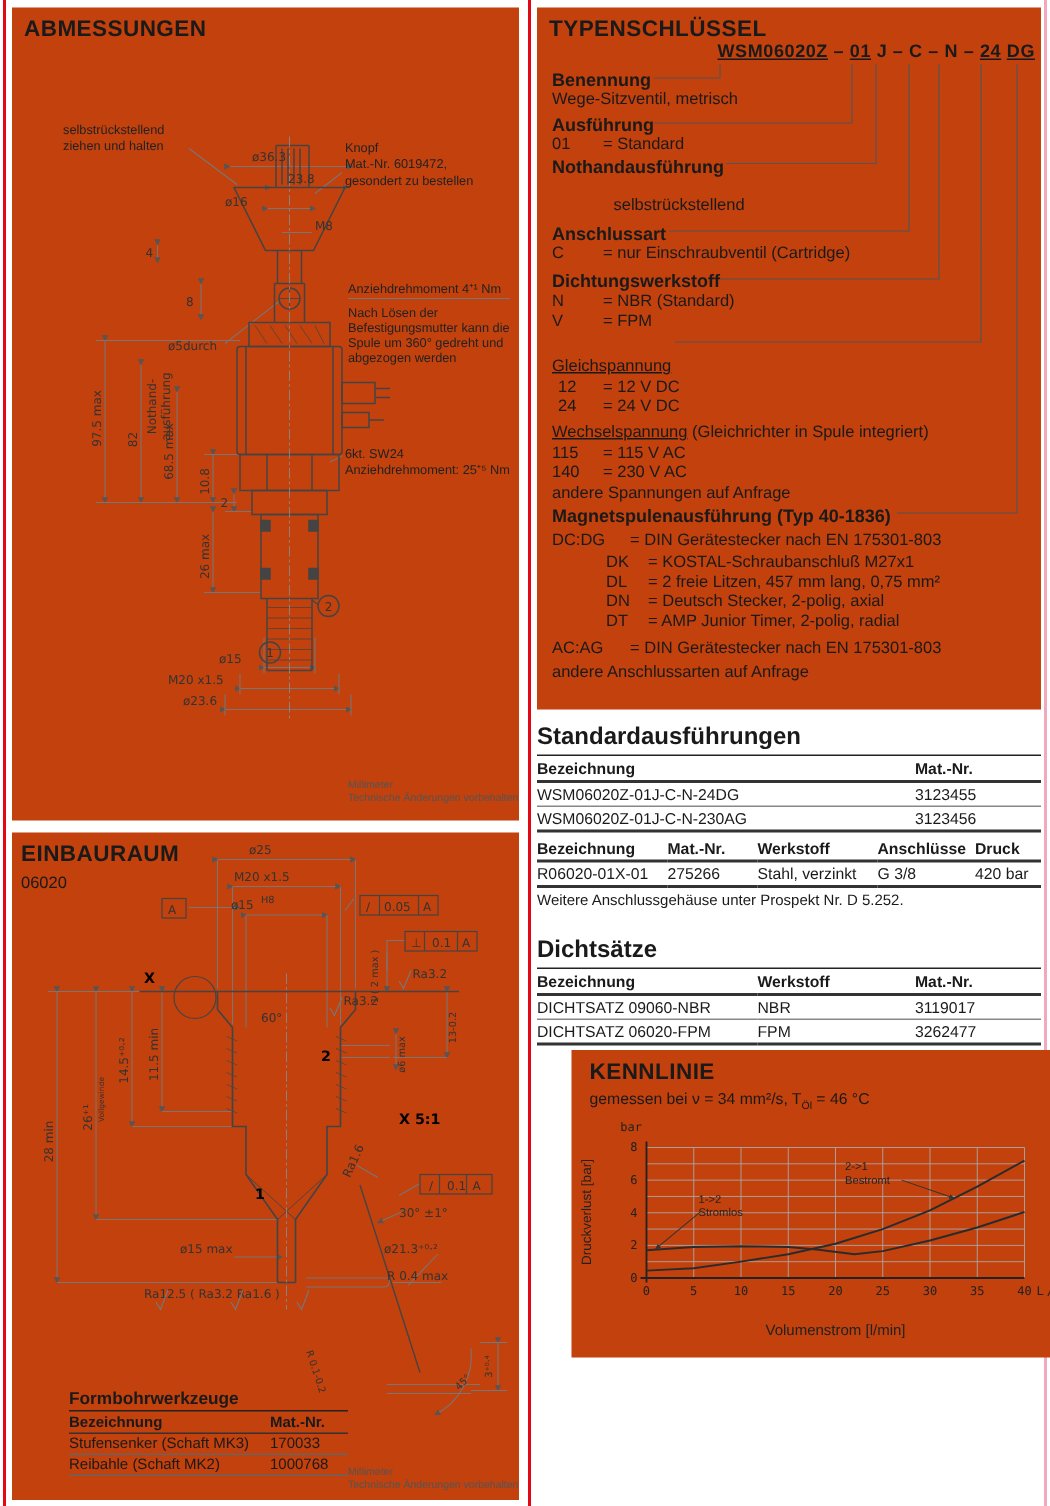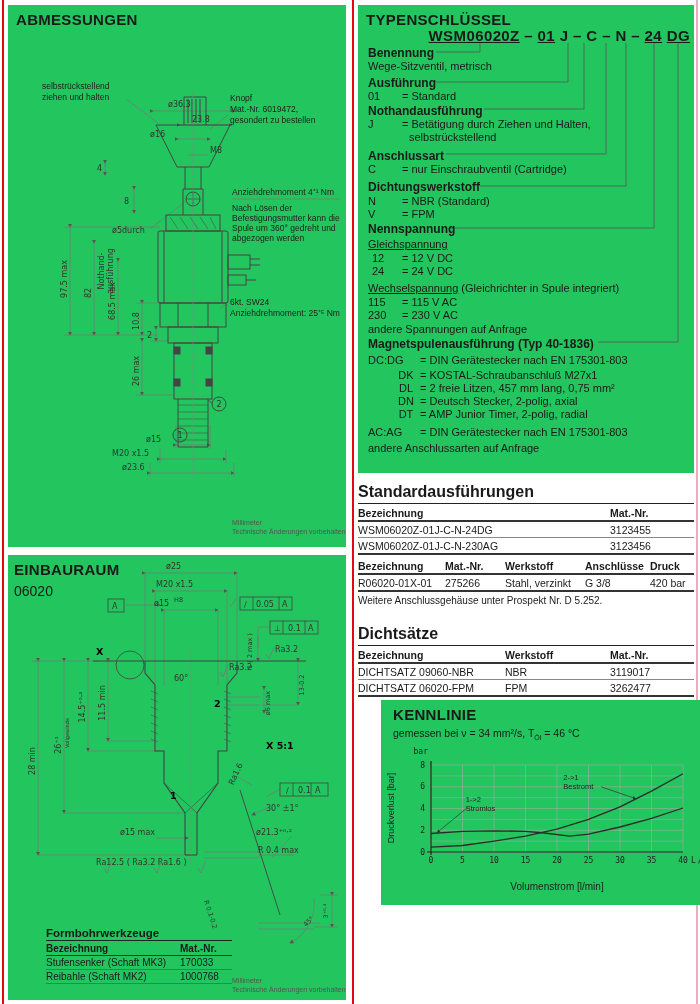--- a/index.html
+++ b/index.html
@@ -1,42 +1,42 @@
 <!DOCTYPE html>
 <html><head>
 <meta charset="utf-8">
 <style>
   html,body{margin:0;padding:0;background:#fff;font-family:"Liberation Sans",sans-serif;color:#1a1a1a;}
   .page{position:relative;width:700px;height:1004px;background:#fff;overflow:hidden;}
   .vline{position:absolute;top:0;bottom:0;width:2px;}
   .vline.l{left:2px;background:#e30613;}
   .vline.c{left:352px;background:#e30613;}
   .vline.r{left:696px;background:#f2a9bb;}
-  .panel{position:absolute;background:#22c55e;}
+  .panel{position:absolute;background:#c2410c;}
   #panelA{left:8px;top:5px;width:338px;height:542px;}
   #panelB{left:8px;top:555px;width:338px;height:445px;}
   #panelC{left:358px;top:5px;width:336px;height:468px;}
   #panelD{left:358px;top:700px;width:336px;height:205px;margin-left:23px;}
   h2.sec{position:absolute;margin:0;font-size:15px;font-weight:bold;letter-spacing:.3px;z-index:2;}
-  .subid{position:absolute;font-size:14px;z-index:2;}
+  .subid{position:absolute;font-size:11px;z-index:2;}
   .dsvg{position:absolute;left:0;top:0;}
   .dsvg text{font-family:"DejaVu Sans",sans-serif;font-size:8px;fill:#333;}
   .dsvg text.note{font-family:"Liberation Sans",sans-serif;font-size:8.5px;fill:#222;}
   .dsvg text.tiny{font-size:6.5px;}
   .dsvg text.micro{font-size:5px;}
   .dsvg text.bold{font-weight:bold;font-size:9.5px;fill:#000;}
   .dsvg text.foot{font-family:"Liberation Sans",sans-serif;font-size:7px;fill:#555;}
   
   .tl{position:absolute;left:10px;right:6px;font-size:11px;line-height:12px;white-space:nowrap;z-index:1;}
   .tl b{font-size:12px;}
   .tl .k{display:inline-block;width:34px;}
   .tl .kw{display:inline-block;width:52px;}
-  .tl .ki{display:inline-block;width:28px;margin-left:24px;text-align:center;}
+  .tl .ki{display:inline-block;width:28px;margin-left:36px;}
   .tl .u2{text-decoration:underline;}
-  .code{position:absolute;top:22px;right:4px;font-weight:bold;font-size:15px;letter-spacing:.4px;z-index:1;}
+  .code{position:absolute;top:22px;right:4px;font-weight:bold;font-size:12px;letter-spacing:.4px;z-index:1;}
   .code .u{text-decoration:underline;}
   .ldr{position:absolute;left:0;top:0;z-index:0;}
   
   .rtables{position:absolute;left:358px;top:480px;width:336px;}
   .tblock{position:absolute;left:0;width:336px;}
   .tblock h3{margin:0;font-size:16px;font-weight:bold;border-bottom:1.5px solid #222;padding-bottom:2px;}
   .tblock table{width:100%;border-collapse:collapse;font-size:10.5px;margin-top:1px;}
   .tblock th{text-align:left;font-weight:bold;border-bottom:2px solid #333;padding:2px 0 1px;}
   .tblock td{border-bottom:1px solid #888;padding:2px 0 1px;}
   .tblock tr.last td{border-bottom:2px solid #333;}
@@ -309,34 +309,32 @@
       </g>
     </svg>
     <div class="code">
       <span class="u">WSM06020Z</span>&nbsp;<span>–</span>&nbsp;<span class="u">01</span>&nbsp;<span>J</span>&nbsp;<span>–</span>&nbsp;<span>C</span>&nbsp;<span>–</span>&nbsp;<span>N</span>&nbsp;<span>–</span>&nbsp;<span class="u">24</span>&nbsp;<span class="u">DG</span>
     </div>
     <div class="tl" style="top:42px"><b>Benennung</b></div>
     <div class="tl" style="top:55px"><span>Wege-Sitzventil, metrisch</span></div>
     <div class="tl" style="top:72px"><b>Ausführung</b></div>
     <div class="tl" style="top:85px"><span class="k">01</span><span>= Standard</span></div>
     <div class="tl" style="top:100px"><b>Nothandausführung</b></div>
-    <div class="tl" style="top:113px"><span class="k">J</span><span>= Betätigung durch Ziehen und Halten,</span></div>
     <div class="tl" style="top:126px;padding-left:41px"><span>selbstrückstellend</span></div>
     <div class="tl" style="top:145px"><b>Anschlussart</b></div>
     <div class="tl" style="top:158px"><span class="k">C</span><span>= nur Einschraubventil (Cartridge)</span></div>
     <div class="tl" style="top:176px"><b>Dichtungswerkstoff</b></div>
     <div class="tl" style="top:190px"><span class="k">N</span><span>= NBR (Standard)</span></div>
     <div class="tl" style="top:203px"><span class="k">V</span><span>= FPM</span></div>
-    <div class="tl" style="top:218px"><b>Nennspannung</b></div>
     <div class="tl" style="top:233px"><span class="u2">Gleichspannung</span></div>
     <div class="tl" style="top:247px;padding-left:4px"><span class="k" style="width:30px">12</span><span>=  12 V DC</span></div>
     <div class="tl" style="top:260px;padding-left:4px"><span class="k" style="width:30px">24</span><span>=  24 V DC</span></div>
     <div class="tl" style="top:277px"><span class="u2">Wechselspannung</span><span> (Gleichrichter in Spule integriert)</span></div>
     <div class="tl" style="top:291px"><span class="k">115</span><span>= 115 V AC</span></div>
-    <div class="tl" style="top:304px"><span class="k">230</span><span>= 230 V AC</span></div>
+    <div class="tl" style="top:304px"><span class="k">140</span><span>= 230 V AC</span></div>
     <div class="tl" style="top:318px"><span>andere Spannungen auf Anfrage</span></div>
     <div class="tl" style="top:333px"><b>Magnetspulenausführung (Typ 40-1836)</b></div>
     <div class="tl" style="top:349px"><span class="kw">DC:DG</span><span>= DIN Gerätestecker nach EN 175301-803</span></div>
     <div class="tl" style="top:364px"><span class="ki">DK</span><span>= KOSTAL-Schraubanschluß M27x1</span></div>
     <div class="tl" style="top:377px"><span class="ki">DL</span><span>= 2 freie Litzen, 457 mm lang, 0,75 mm²</span></div>
     <div class="tl" style="top:390px"><span class="ki">DN</span><span>= Deutsch Stecker, 2-polig, axial</span></div>
     <div class="tl" style="top:403px"><span class="ki">DT</span><span>= AMP Junior Timer, 2-polig, radial</span></div>
     <div class="tl" style="top:421px"><span class="kw">AC:AG</span><span>= DIN Gerätestecker nach EN 175301-803</span></div>
     <div class="tl" style="top:437px"><span>andere Anschlussarten auf Anfrage</span></div>
   </section>

